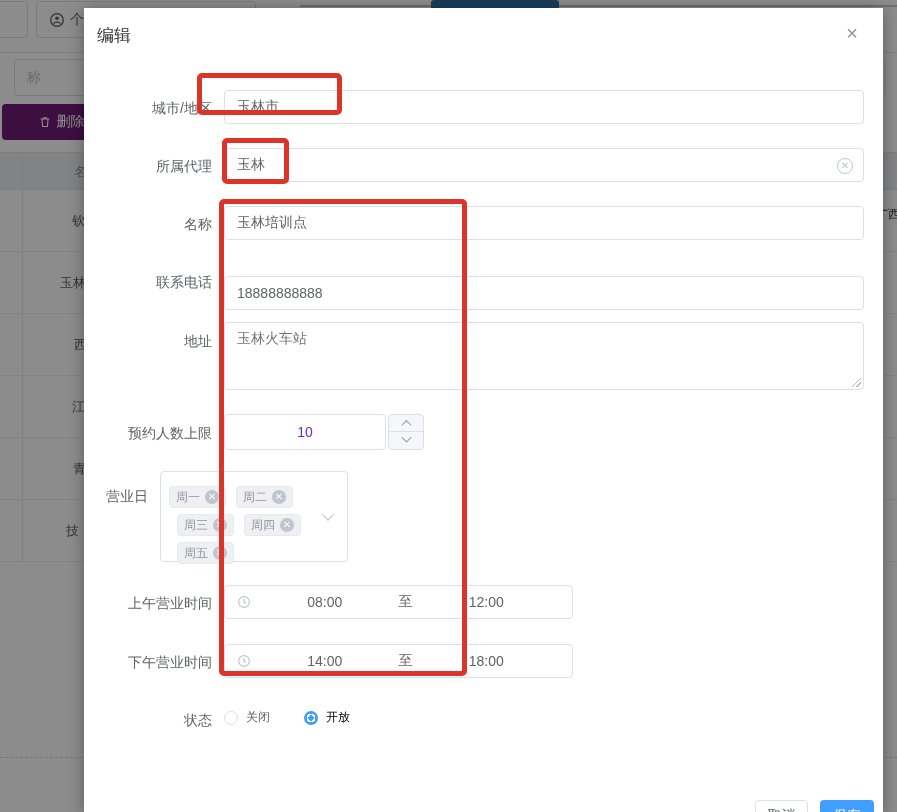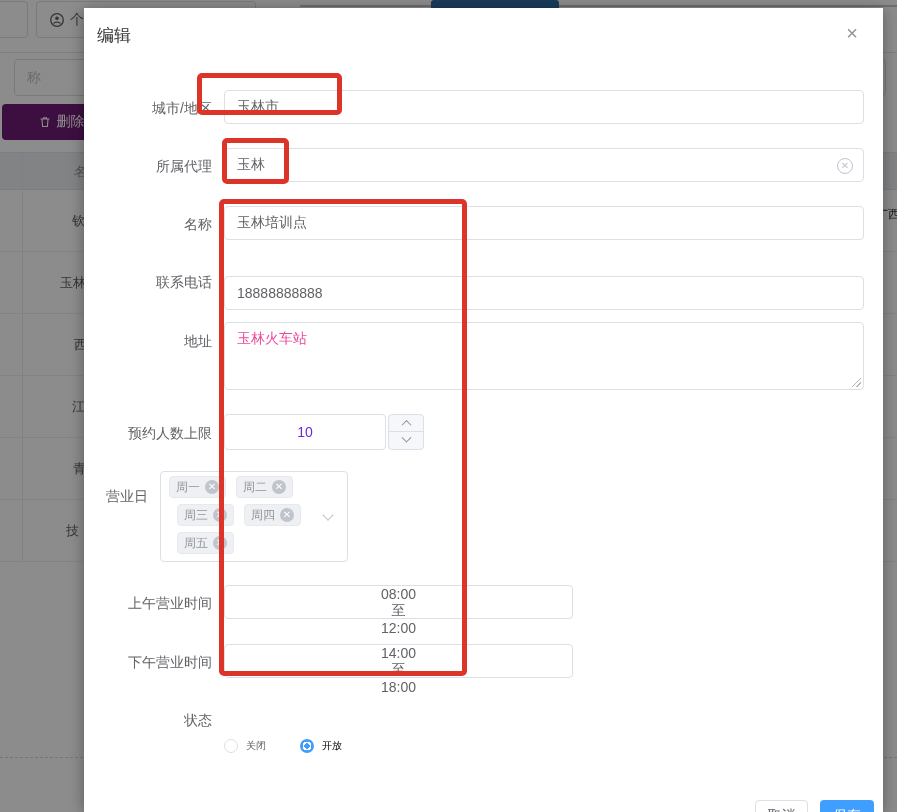--- a/index.html
+++ b/index.html
@@ -29,47 +29,47 @@
 
   
   .modal { position:absolute; left:84px; top:8px; width:799px; height:804px; background:#fff; border-radius:0; box-shadow:0 2px 14px rgba(0,0,0,.35); z-index:3; }
   .m-title { position:absolute; left:13px; top:16px; font-size:17px; color:#303133; font-weight:500; }
   .m-close { position:absolute; left:754px; top:11px; width:28px; height:28px; font-size:20px; color:#909399; display:flex; align-items:center; justify-content:center; cursor:pointer; }
 
   .row { position:absolute; left:0; width:100%; }
   .lab { position:absolute; left:0; width:128px; text-align:right; font-size:14px; color:#606266; line-height:18px; }
   .inp { position:absolute; left:140px; width:640px; height:34px; border:1px solid #dcdfe6; border-radius:4px; background:#fff; display:flex; align-items:center; padding:0 12px; font-size:14px; color:#606266; }
   .clear-ic { position:absolute; right:10px; top:9px; width:16px; height:16px; border:1px solid #c0c4cc; border-radius:50%; color:#c0c4cc; font-size:10px; line-height:14px; text-align:center; cursor:pointer; }
-  .txa { position:absolute; left:140px; width:640px; height:68px; border:1px solid #dcdfe6; border-radius:4px; background:#fff; padding:7px 12px; font-size:14px; color:#ec4899; }
+  .txa { position:absolute; left:140px; width:640px; height:68px; border:1px solid #dcdfe6; border-radius:4px; background:#fff; padding:7px 12px; font-size:14px; color:#737373; }
   .resize-h { position:absolute; right:2px; bottom:2px; width:10px; height:10px;
     background:linear-gradient(135deg, transparent 50%, #b4b8bf 50%, #b4b8bf 58%, transparent 58%, transparent 72%, #b4b8bf 72%, #b4b8bf 80%, transparent 80%); }
 
   .num-inp { position:absolute; left:140px; width:162px; height:36px; border:1px solid #dcdfe6; border-radius:4px; display:flex; align-items:center; justify-content:center; font-size:14px; color:#6d28d9; background:#fff; }
   .stepper { position:absolute; left:304px; width:36px; height:36px; border:1px solid #dcdfe6; border-radius:4px; overflow:hidden; background:#f5f7fa; }
   .step-btn { position:absolute; left:0; width:100%; height:17px; display:flex; align-items:center; justify-content:center; cursor:pointer; }
   .step-up { top:0; border-bottom:1px solid #dcdfe6; }
   .step-dn { bottom:0; }
   .chev { width:7px; height:7px; border-right:1.4px solid #909399; border-bottom:1.4px solid #909399; }
   .chev.up { transform:rotate(-135deg) translate(-1px,-1px); }
   .chev.dn { transform:rotate(45deg) translate(-2px,-2px); }
 
-  .days-sel { position:absolute; left:76px; width:188px; height:91px; border:1px solid #dcdfe6; border-radius:4px; background:#fff; padding:4px 8px; display:flex; flex-direction:column; gap:6px; }
+  .days-sel { position:absolute; left:76px; width:188px; height:91px; border:1px solid #dcdfe6; border-radius:4px; background:#fff; padding:14px 8px; display:flex; flex-direction:column; gap:6px; }
   .tag-row { display:flex; gap:10px; }
   .tag-row.ind { margin-left:8px; }
   .tag { height:22px; background:#eef0f3; border:1px solid #e7e9ee; border-radius:4px; color:#909399; font-size:12px; display:flex; align-items:center; gap:5px; padding:0 6px; }
   .tag-x { width:14px; height:14px; border-radius:50%; background:#c0c4cc; color:#fff; font-size:10px; line-height:14px; text-align:center; cursor:pointer; }
   .sel-chev { position:absolute; left:240px; top:40px; width:8px; height:8px; border-right:1.5px solid #c0c4cc; border-bottom:1.5px solid #c0c4cc; transform:rotate(45deg); }
 
-  .time-box { position:absolute; left:140px; width:349px; height:34px; border:1px solid #dcdfe6; border-radius:4px; background:#fff; display:flex; align-items:center; padding:0 12px; font-size:14px; color:#606266;flex-direction:column; }
+  .time-box { position:absolute; left:140px; width:349px; height:34px; border:1px solid #dcdfe6; border-radius:4px; background:#fff; display:flex; align-items:center; padding:0 12px; font-size:14px; color:#606266; }
   .time-half { flex:1; text-align:center; }
   .time-sep { color:#606266; }
 
   .radio { width:14px; height:14px; border-radius:50%; border:1px solid #dcdfe6; background:#fff; display:inline-block; cursor:pointer; }
   .radio.on { border:none; background:radial-gradient(circle, #409eff 0 2.6px, #fff 2.7px 4.4px, #409eff 4.5px); }
-  .rgroup { position:absolute; left:140px; top:0; display:flex; align-items:center; font-size:10px;margin-top:30px; }
+  .rgroup { position:absolute; left:140px; top:0; display:flex; align-items:center; font-size:12px; }
   .rlab-off { color:#606266; margin:0 34px 0 8px; cursor:pointer; }
   .rlab-on { color:#000000; margin-left:8px; cursor:pointer; }
 
   .btn { position:absolute; top:792px; height:32px; border-radius:4px; font-size:14px; display:flex; align-items:center; justify-content:center; cursor:pointer; }
   .btn-cancel { left:671px; width:53px; background:#fff; border:1px solid #dcdfe6; color:#606266; }
   .btn-save { left:736px; width:54px; color:#fff; border:none; }
 
   
   .ann { position:absolute; border:5px solid #dd342a; border-radius:5px; z-index:5; pointer-events:none; }
   .ann1 { left:197px; top:73px; width:145px; height:42px; }

